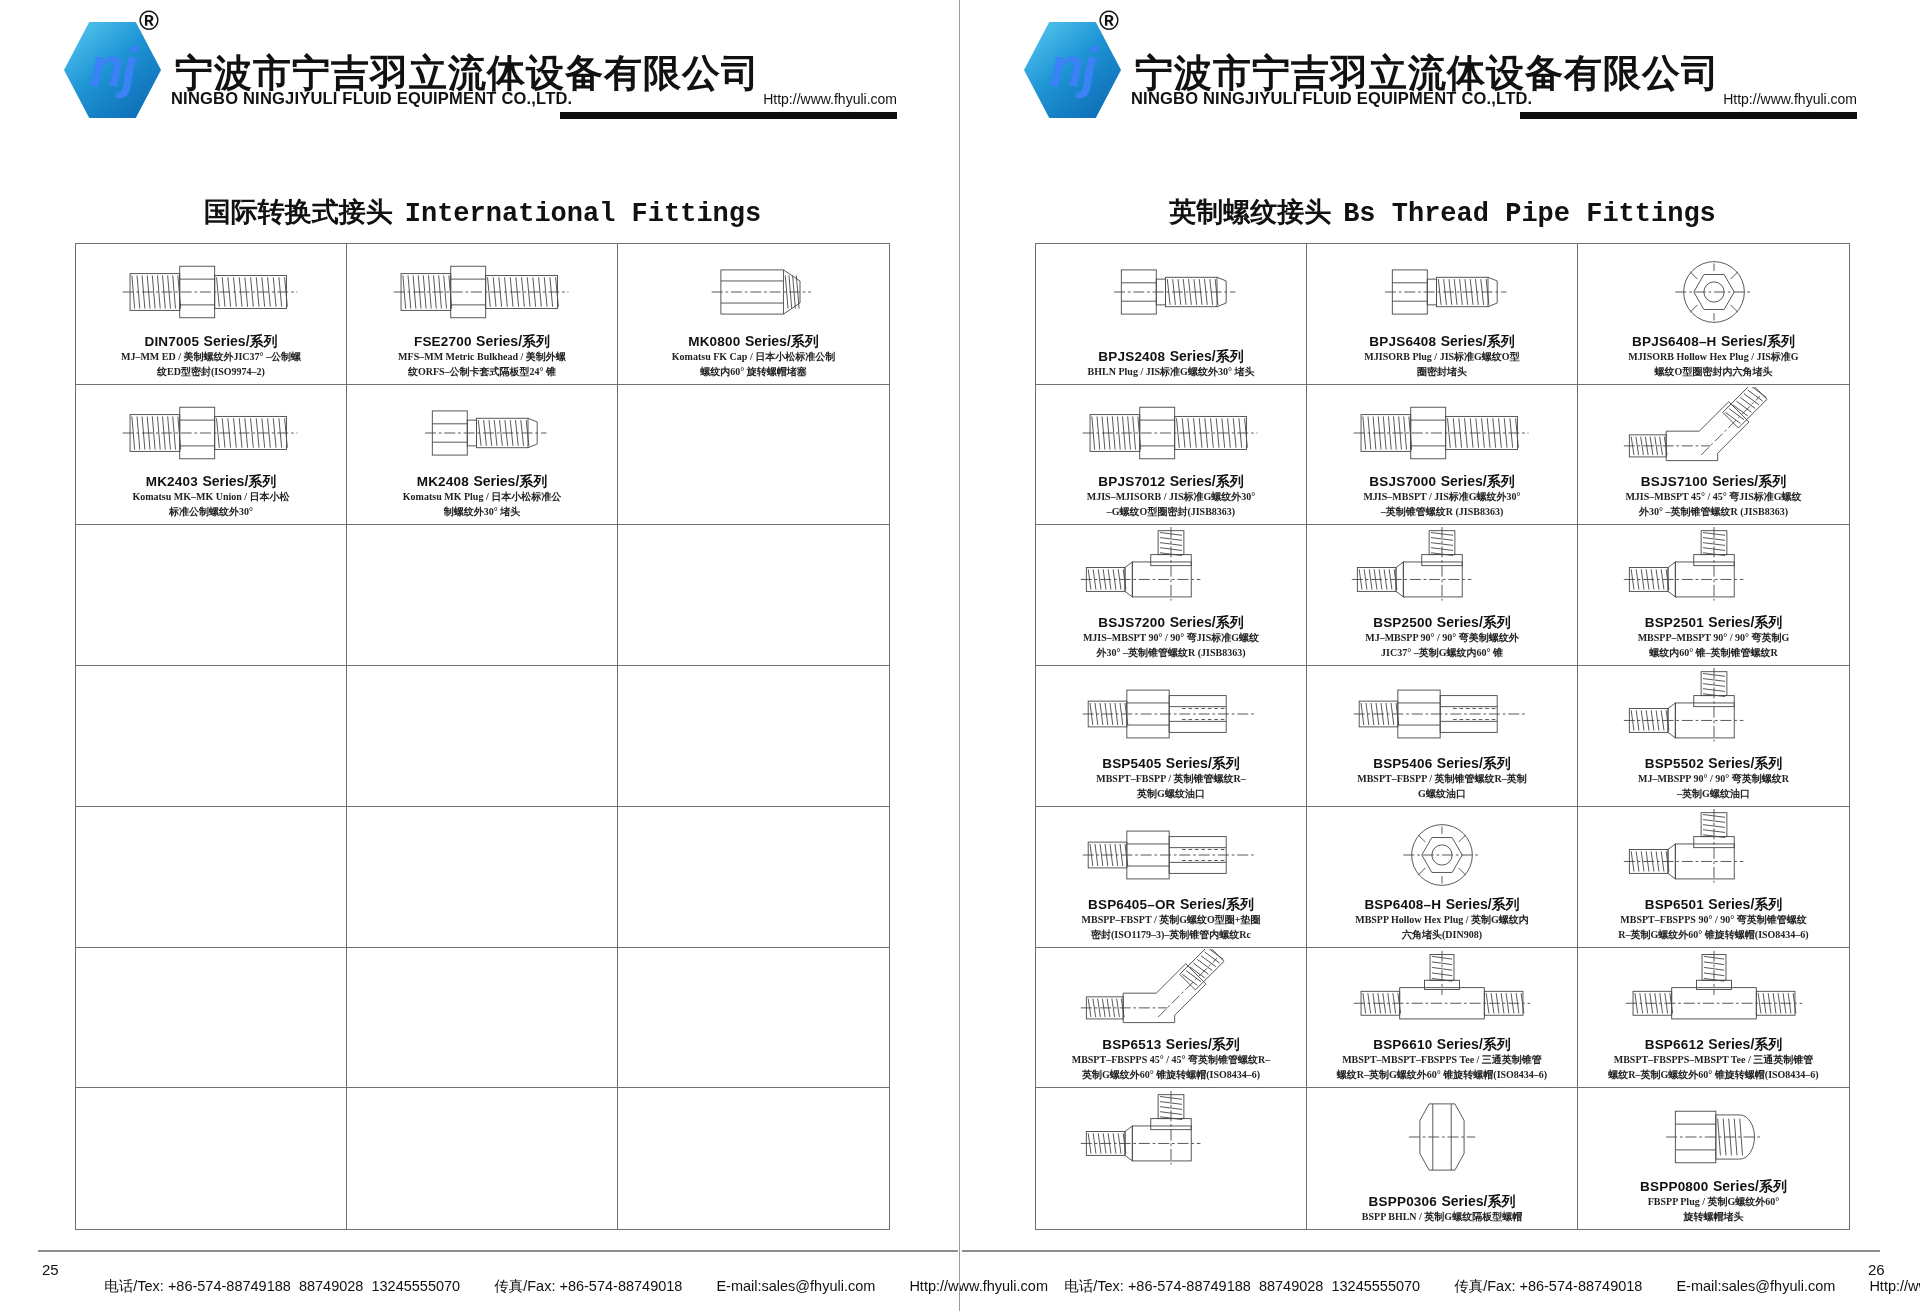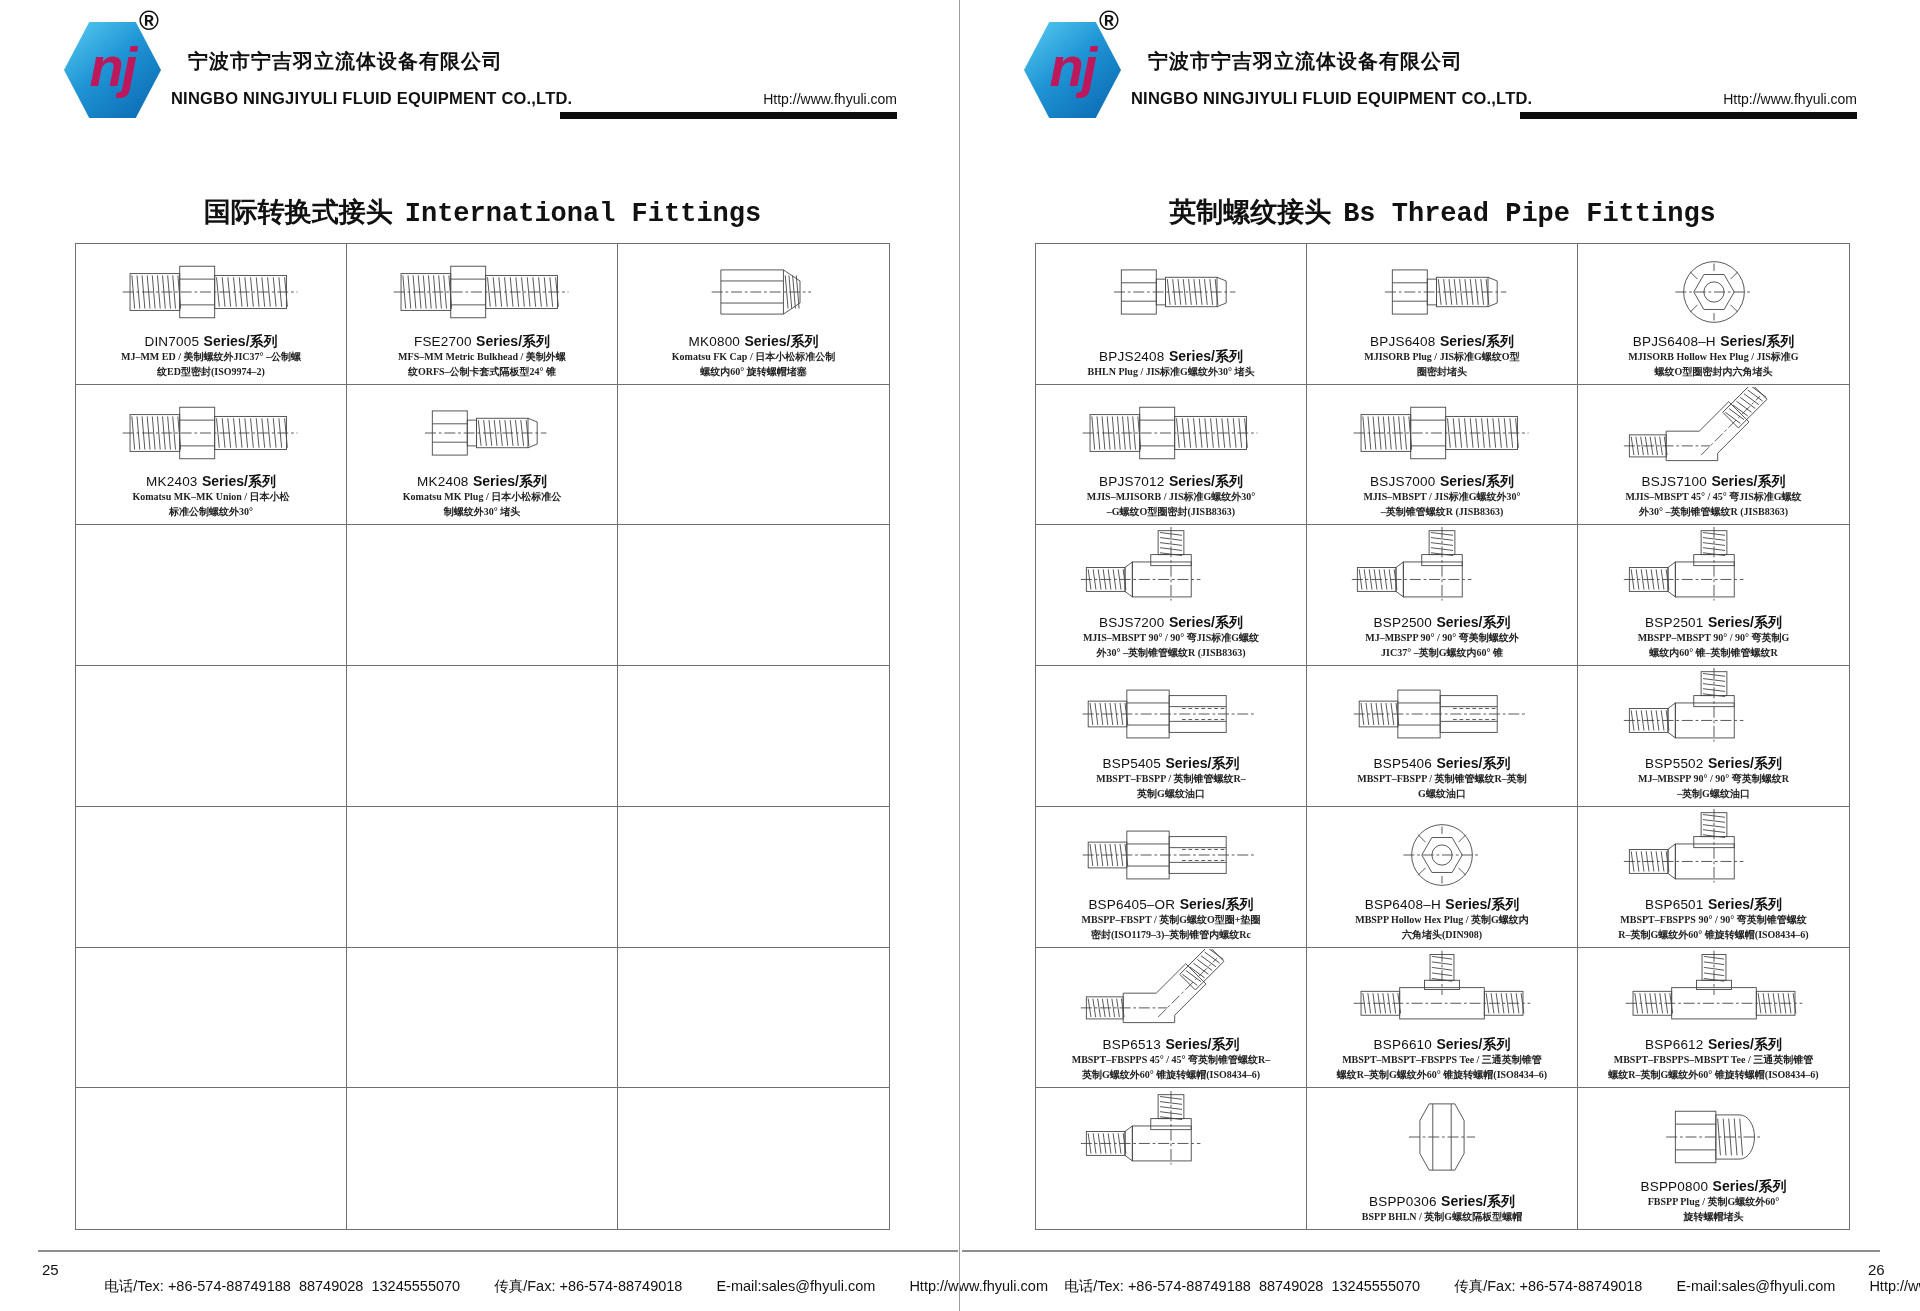--- a/index.html
+++ b/index.html
@@ -7,45 +7,45 @@
          font-family:"Liberation Sans","DejaVu Sans",sans-serif;color:#111;}
   .page{position:absolute;top:0;width:960px;height:1311px;}
   #page-left{left:0;} #page-right{left:960px;}
   .page-divider{position:absolute;left:959px;top:0;width:1px;height:1311px;background:#9c9c9c;}
 
   
   .logo-hex{position:absolute;left:64px;top:22px;width:97px;height:96px;
             background:linear-gradient(140deg,#5bcdf2 0%,#1f95d5 45%,#0a65b0 100%);
             clip-path:polygon(26% 0,74% 0,100% 50%,74% 100%,26% 100%,0 50%);}
   .logo-nj{position:absolute;left:64px;top:20px;width:97px;height:96px;display:flex;
-           align-items:center;justify-content:center;color:#be185d;font-size:56px;
+           align-items:center;justify-content:center;color:#3b82f6;font-size:56px;
            font-weight:bold;font-style:italic;letter-spacing:-2px;padding-bottom:4px;box-sizing:border-box;}
   .logo-reg{position:absolute;left:139px;top:6px;font-size:27px;font-weight:bold;color:#111;}
-  .company-zh{position:absolute;left:188px;top:48px;font-size:20px;font-weight:bold;letter-spacing:1px;white-space:nowrap;text-align:right;}
+  .company-zh{position:absolute;left:175px;top:48px;font-size:38px;font-weight:bold;letter-spacing:1px;white-space:nowrap;text-align:right;}
   .company-en{position:absolute;left:171px;top:89px;font-size:16.5px;font-weight:bold;letter-spacing:0.2px;white-space:nowrap;}
   .header-url{position:absolute;left:560px;top:91px;width:337px;text-align:right;font-size:14px;}
   .header-bar{position:absolute;left:560px;top:112px;width:337px;height:7px;background:#0d0d0d;}
 
   
   .page-title{position:absolute;left:75px;top:194px;width:815px;text-align:center;
               font-size:27px;font-weight:bold;white-space:nowrap;font-family:Liberation Mono, monospace;}
   .t-gap{display:inline-block;width:12px;}
 
   
   .grid{position:absolute;left:75px;top:243px;width:815px;height:987px;
         border:1.5px solid #6f6f6f;box-sizing:border-box;
         display:grid;grid-template-columns:repeat(3,1fr);grid-template-rows:repeat(7,1fr);}
   .cell{position:relative;border-right:1px solid #6f6f6f;border-bottom:1px solid #6f6f6f;overflow:hidden;}
   .cell:nth-child(3n){border-right:none;}
   .cell:nth-last-child(-n+3){border-bottom:none;}
   .cell-draw{position:absolute;top:2px;left:0;right:0;bottom:46px;display:flex;
              align-items:center;justify-content:center;}
   .cell-draw svg{display:block;}
   .cell-label{position:absolute;left:2px;right:2px;bottom:5px;text-align:center;line-height:15px;}
-  .model{font-size:13.5px;font-weight:normal;letter-spacing:0.2px;}
+  .model{font-size:13.5px;font-weight:bold;letter-spacing:0.2px;}
   .series{font-size:14px;font-weight:bold;}
   .desc-line{font-size:10px;font-weight:bold;color:#222;white-space:nowrap;font-family:Liberation Serif, serif;}
 
   
   .footer-line{position:absolute;top:1250px;height:2px;background:#8d8d8d;}
   #page-left .footer-line{left:38px;width:920px;}
   #page-right .footer-line{left:2px;width:918px;}
   .footer{position:absolute;top:1259px;left:0;width:960px;height:28px;font-size:14.5px;}
   .footer span{white-space:pre;}
   .pn{font-size:15px;}

